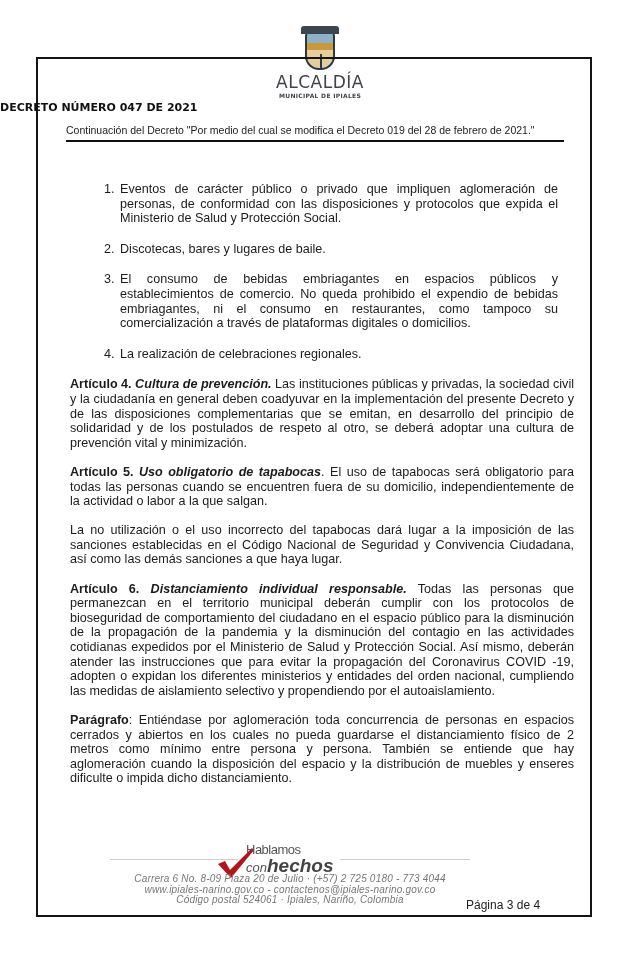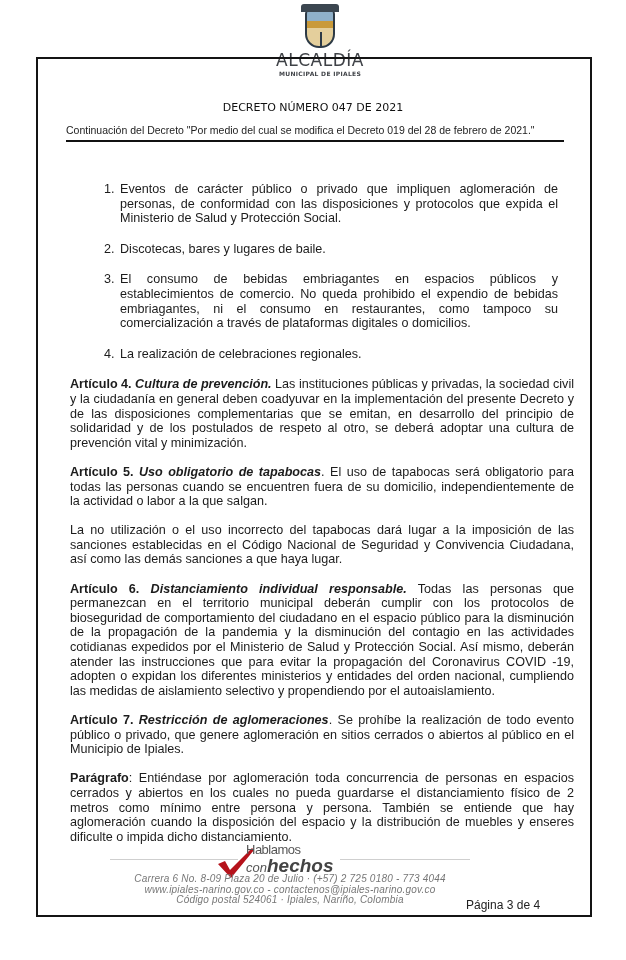--- a/index.html
+++ b/index.html
@@ -1,21 +1,21 @@
 <!DOCTYPE html>
 <html><head>
 <meta charset="utf-8">
 <style>
   html, body { margin:0; padding:0; }
   body {
     width:626px; height:960px; background:#ffffff; position:relative; overflow:hidden;
     font-family:"Liberation Sans", sans-serif; color:#1a1a1a;
   }
   .logo {
-    position:absolute; left:270px; top:8px; width:100px; text-align:center;
+    position:absolute; left:270px; top:30px; width:100px; text-align:center;
   }
   .shield {
     width:30px; height:40px; margin:0 auto; position:relative;
     border:2px solid #2d3a46; border-radius:6px 6px 14px 14px;
     background:linear-gradient(#8fb0c9 0 30%, #c99a3a 30% 50%, #e4cf9c 50% 100%);
     box-sizing:border-box;
   }
   .shield::before {
     content:""; position:absolute; left:-6px; top:-6px; width:38px; height:8px;
     background:#3b4650; border-radius:3px 3px 0 0;
@@ -28,22 +28,22 @@
     color:#3f4247; margin-top:2px; font-weight:normal;
   }
   .logo-sub {
     font-family:"DejaVu Sans", sans-serif; font-size:6px; font-weight:bold; color:#3f4247; letter-spacing:0.3px;
   }
   .frame {
     position:absolute; left:36px; top:57px; width:556px; height:860px;
     border:2.5px solid #141414; box-sizing:border-box;
   }
   .title {
-    position:absolute; left:0; width:100%; top:101px; text-align:center;
-    font-family:"DejaVu Sans", sans-serif; font-weight:normal; font-size:11px; color:#111;
+    position:absolute; left:0; width:100%; top:101px; 
+    font-family:"DejaVu Sans", sans-serif; font-weight:bold; font-size:11px; color:#111;
   }
   .subtitle {
     position:absolute; left:66px; width:498px; top:124px;
     font-size:10.5px; color:#222; padding-bottom:4px; border-bottom:2px solid #111;
   }
   .content {
     position:absolute; left:70px; width:504px; top:166px;
     font-size:12.6px; line-height:14.6px; color:#1c1c1c; text-align:justify;
   }
   .content ol { margin:0; padding-left:32px; }
@@ -111,24 +111,20 @@
 
   <p>
     <span>La no utilización o el uso incorrecto del tapabocas dará lugar a la imposición de las sanciones establecidas en el Código Nacional de Seguridad y Convivencia Ciudadana, así como las demás sanciones a que haya lugar.</span>
   </p>
 
   <p>
     <b>Artículo 6.</b>
     <b><i>Distanciamiento individual responsable.</i></b><span> Todas las personas que permanezcan en el territorio municipal deberán cumplir con los protocolos de bioseguridad de comportamiento del ciudadano en el espacio público para la disminución de la propagación de la pandemia y la disminución del contagio en las actividades cotidianas expedidos por el Ministerio de Salud y Protección Social. Así mismo, deberán atender las instrucciones que para evitar la propagación del Coronavirus COVID -19, adopten o expidan los diferentes ministerios y entidades del orden nacional, cumpliendo las medidas de aislamiento selectivo y propendiendo por el autoaislamiento.</span>
   </p>
 
-  <p>
-    <b>Artículo 7.</b>
-    <b><i>Restricción de aglomeraciones</i></b><span>. Se prohíbe la realización de todo evento público o privado, que genere aglomeración en sitios cerrados o abiertos al público en el Municipio de Ipiales.</span>
-  </p>
 
   <p>
     <b>Parágrafo</b><span>: Entiéndase por aglomeración toda concurrencia de personas en espacios cerrados y abiertos en los cuales no pueda guardarse el distanciamiento físico de 2 metros como mínimo entre persona y persona. También se entiende que hay aglomeración cuando la disposición del espacio y la distribución de muebles y enseres dificulte o impida dicho distanciamiento.</span>
   </p>
 </div>
 
 <div class="footer-line" style="left:110px; width:128px;"></div>
 <div class="footer-line" style="left:340px; width:130px;"></div>
 
 <div class="footer-logo">

